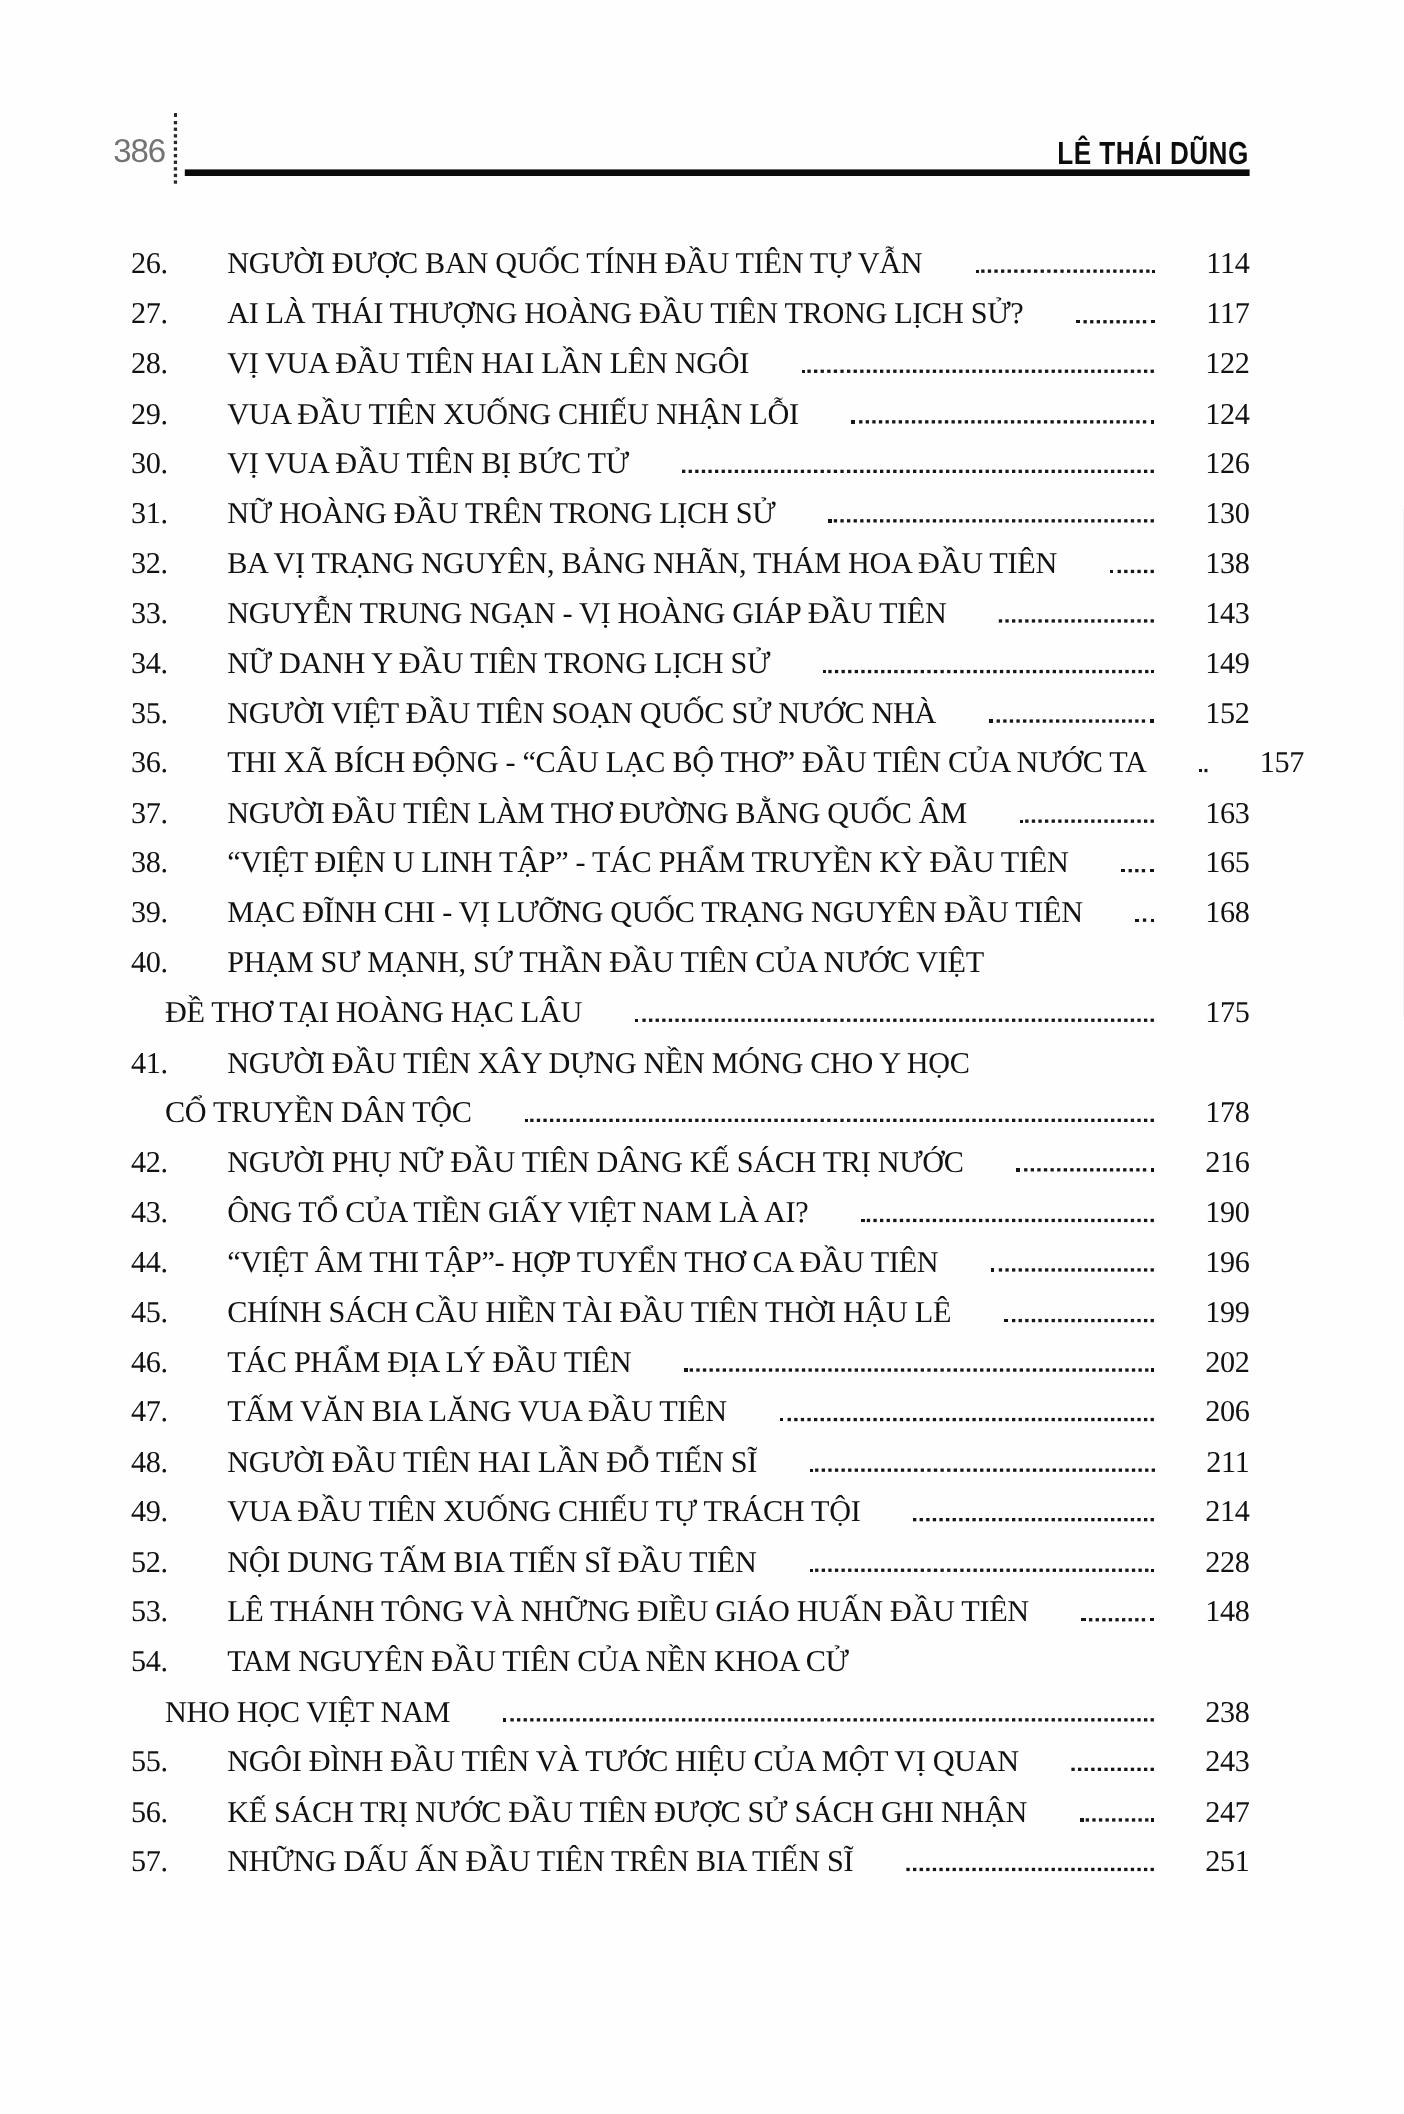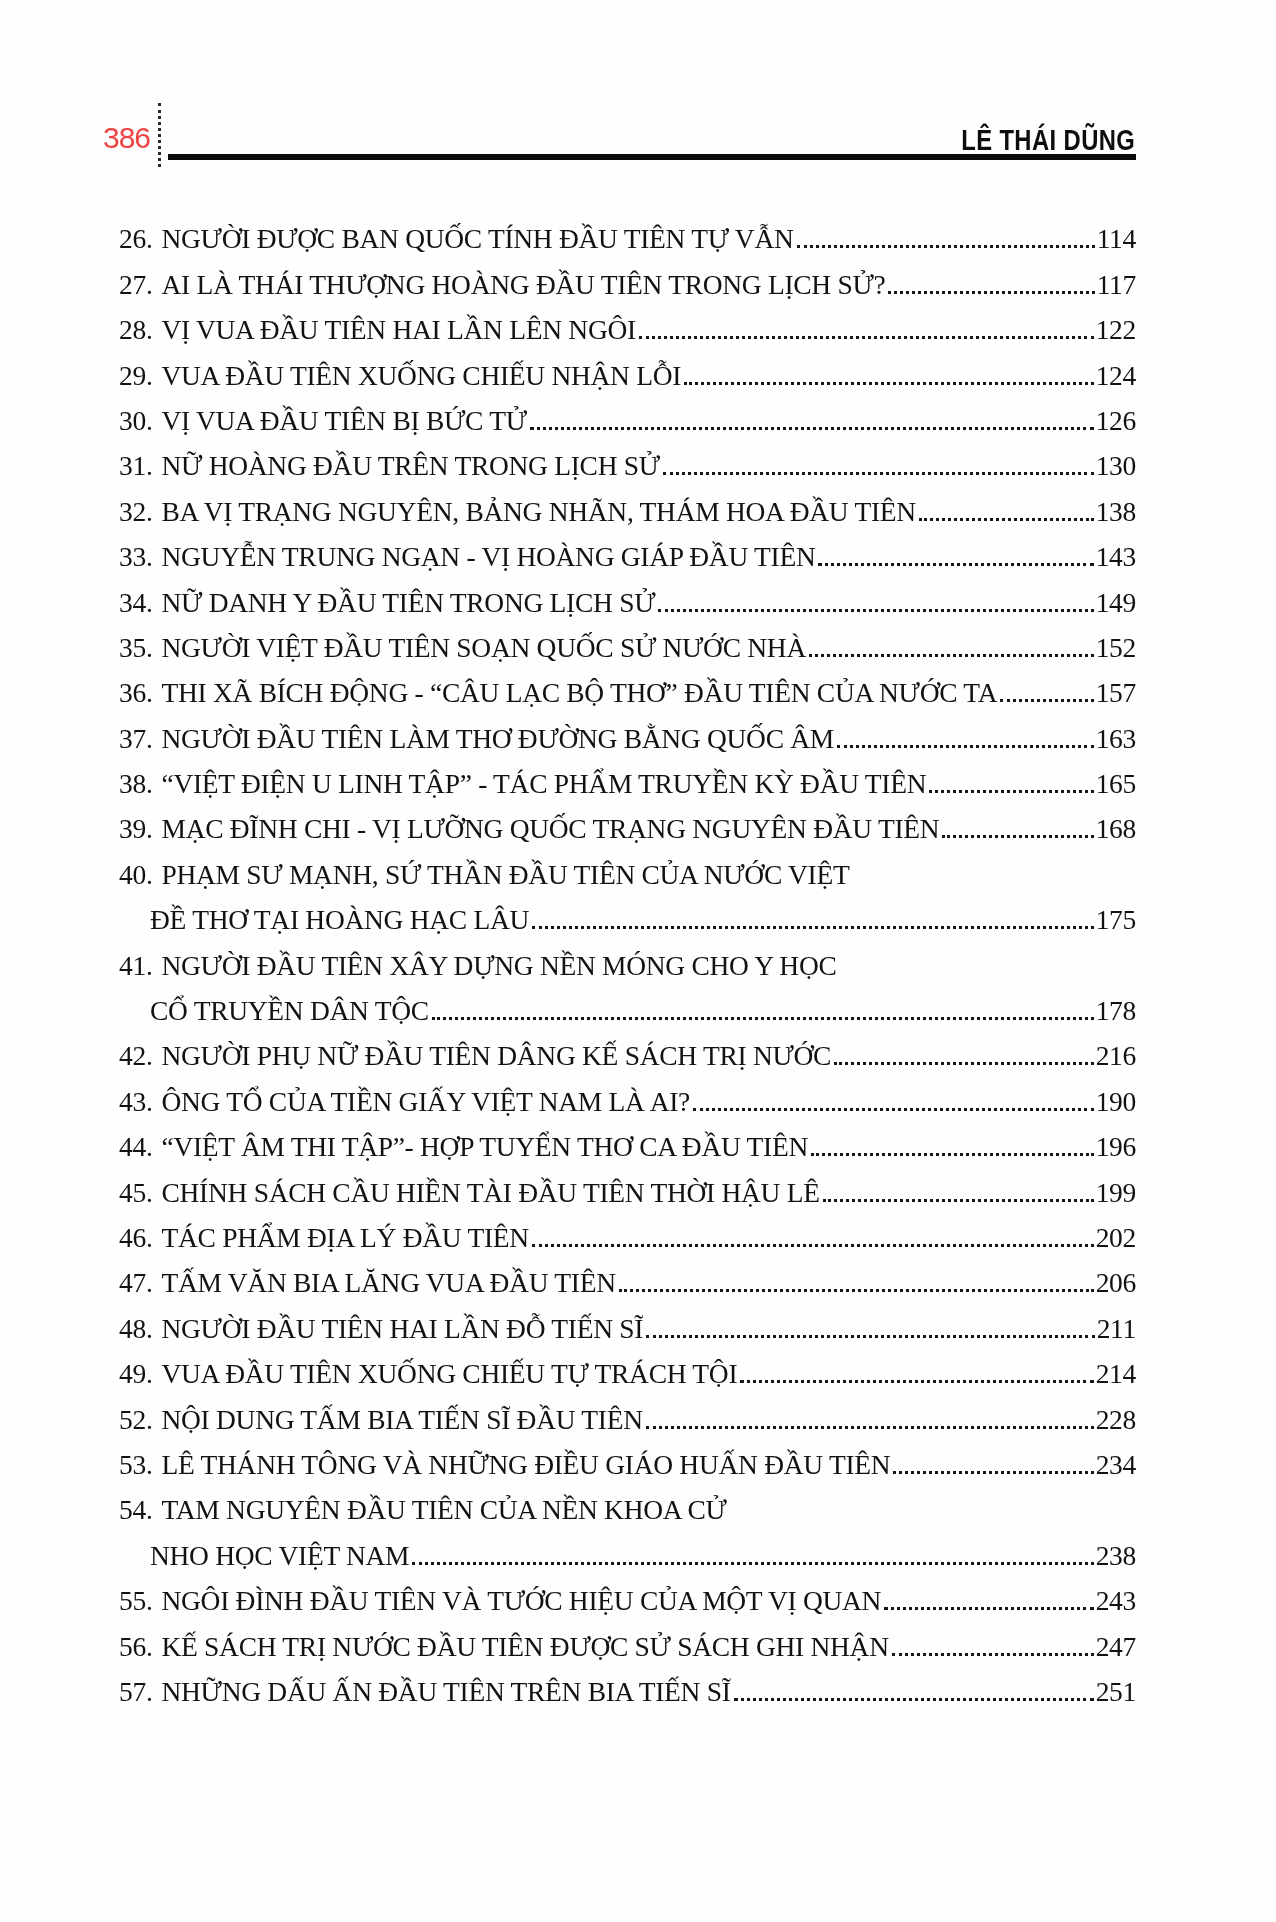--- a/index.html
+++ b/index.html
@@ -15,21 +15,21 @@
   }
 
   
   .folio {
     position: absolute;
     left: 103px;
     top: 121px;
     font-family: "Liberation Sans", sans-serif;
     font-size: 30px;
     letter-spacing: -1px;
-    color: #ef4444;
+    color: #737373;
   }
   .folio-divider {
     position: absolute;
     left: 158px;
     top: 103px;
     height: 64px;
     width: 0;
     border-left: 3px dotted #2a2a2a;
   }
   .running-head {
@@ -63,20 +63,21 @@
     font-size: 27.5px;
     letter-spacing: -0.3px;
     color: #121212;
   }
   .toc-item { margin: 0; }
   .line {
     display: flex;
     align-items: flex-end;
     height: 45.4px;
     white-space: nowrap;
+    gap: 45px;
   }
   .line .num { margin-right: 9px; }
   .line.l2 { padding-left: 31px; }
   .dots {
     flex: 1 1 auto;
     min-width: 8px;
     margin: 0 2px 7px 3px;
     border-bottom: 3.4px dotted #161616;
   }
   .pg { }
@@ -349,21 +350,21 @@
       <span class="pg">228</span>
     </div>
 
   </div>
 
   <div class="toc-item">
     <div class="line l1">
       <span class="num">53.</span>
       <span class="title">LÊ THÁNH TÔNG VÀ NHỮNG ĐIỀU GIÁO HUẤN ĐẦU TIÊN</span>
       <span class="dots"></span>
-      <span class="pg">234</span>
+      <span class="pg">148</span>
     </div>
 
   </div>
 
   <div class="toc-item">
     <div class="line l1">
       <span class="num">54.</span>
       <span class="title">TAM NGUYÊN ĐẦU TIÊN CỦA NỀN KHOA CỬ</span>
 
     </div>

